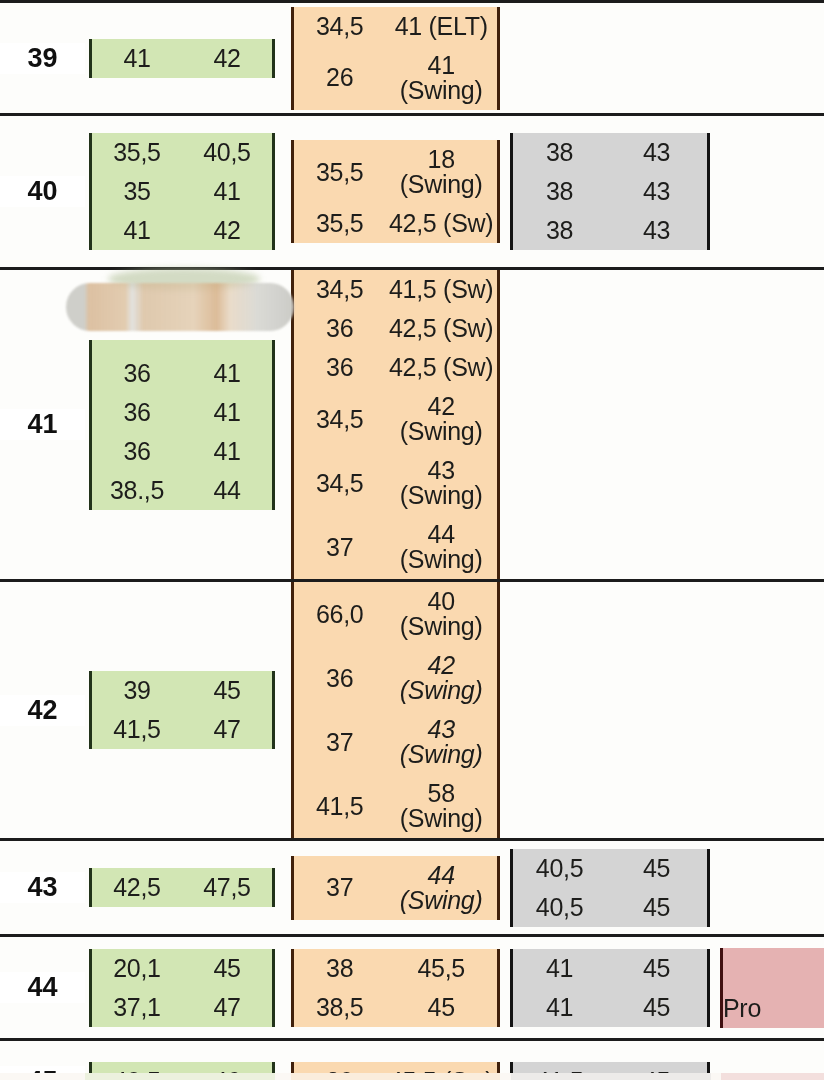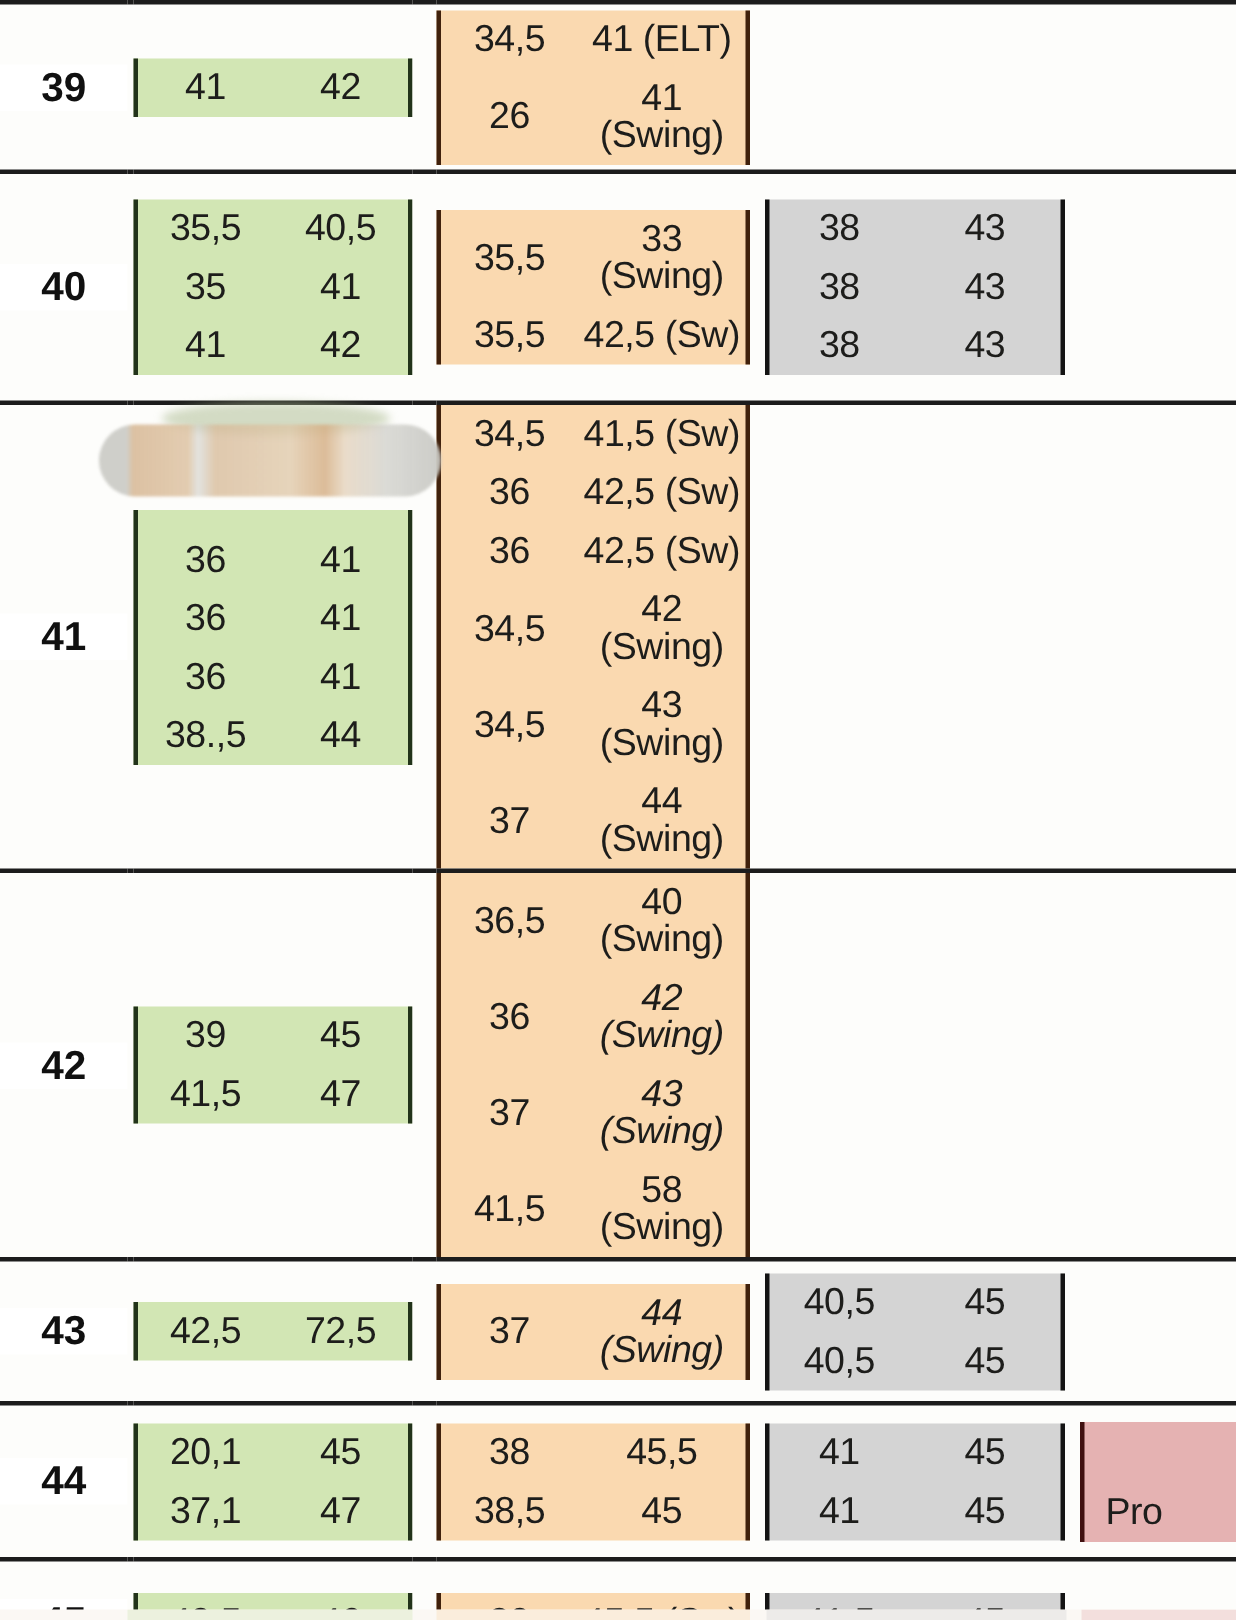--- a/index.html
+++ b/index.html
@@ -95,21 +95,20 @@
   
   .block-green .entry .v1 { flex: 0 0 50%; }
   .block-green .entry .v2 { flex: 1 1 50%; }
 
   
   .block-gray .entry .v1 { flex: 0 0 48%; }
   .block-gray .entry .v2 { flex: 1 1 52%; }
 
   
   .block-pink .entry {
-    padding-left: 14px;
     margin-top: 41px;
   }
   .block-pink .entry .v1 {
     flex: 0 0 auto;
     text-align: left;
   }
 
   
   .rowlabel {
     font-size: 27px;
@@ -248,21 +247,21 @@
                 <span class="v1">41</span>
                 <span class="v2">42</span>
               </div>
             </div>
           </td>
           <td class="gapcell"></td>
           <td>
             <div class="cell-inner block-orange">
               <div class="entry">
                 <span class="v1">35,5</span>
-                <span class="v2">33 (Swing)</span>
+                <span class="v2">18 (Swing)</span>
               </div>
               <div class="entry">
                 <span class="v1">35,5</span>
                 <span class="v2">42,5 (Sw)</span>
               </div>
             </div>
           </td>
           <td class="gapcell"></td>
           <td>
             <div class="cell-inner block-gray">
@@ -370,21 +369,21 @@
               <div class="entry">
                 <span class="v1">41,5</span>
                 <span class="v2">47</span>
               </div>
             </div>
           </td>
           <td class="gapcell"></td>
           <td>
             <div class="cell-inner block-orange">
               <div class="entry">
-                <span class="v1">36,5</span>
+                <span class="v1">66,0</span>
                 <span class="v2">40 (Swing)</span>
               </div>
               <div class="entry ital">
                 <span class="v1">36</span>
                 <span class="v2">42 (Swing)</span>
               </div>
               <div class="entry ital">
                 <span class="v1">37</span>
                 <span class="v2">43 (Swing)</span>
               </div>
@@ -407,21 +406,21 @@
           <td>
             <div class="cell-inner block-label">
               <div class="rowlabel">43</div>
             </div>
           </td>
           <td class="gapcell"></td>
           <td>
             <div class="cell-inner block-green">
               <div class="entry">
                 <span class="v1">42,5</span>
-                <span class="v2">72,5</span>
+                <span class="v2">47,5</span>
               </div>
             </div>
           </td>
           <td class="gapcell"></td>
           <td>
             <div class="cell-inner block-orange">
               <div class="entry ital">
                 <span class="v1">37</span>
                 <span class="v2">44 (Swing)</span>
               </div>

